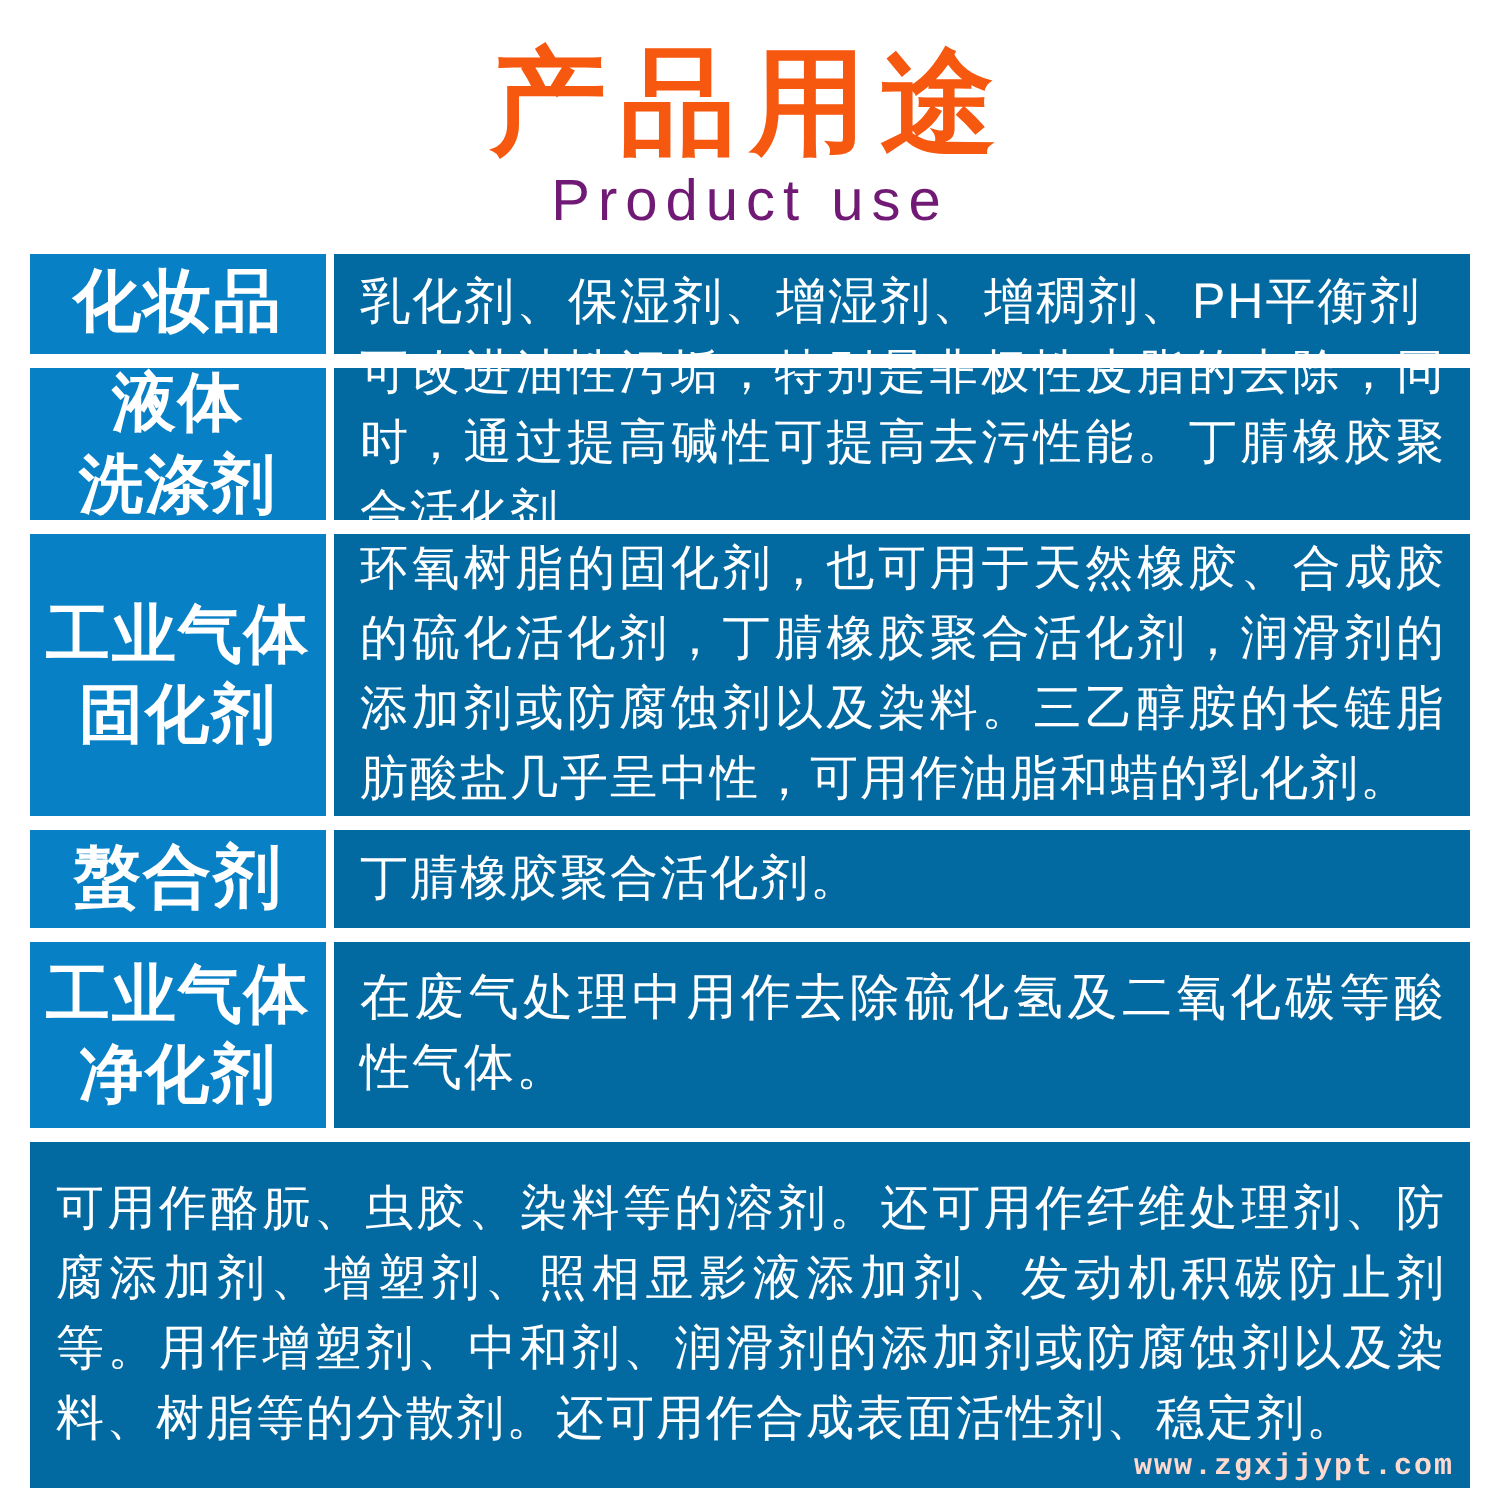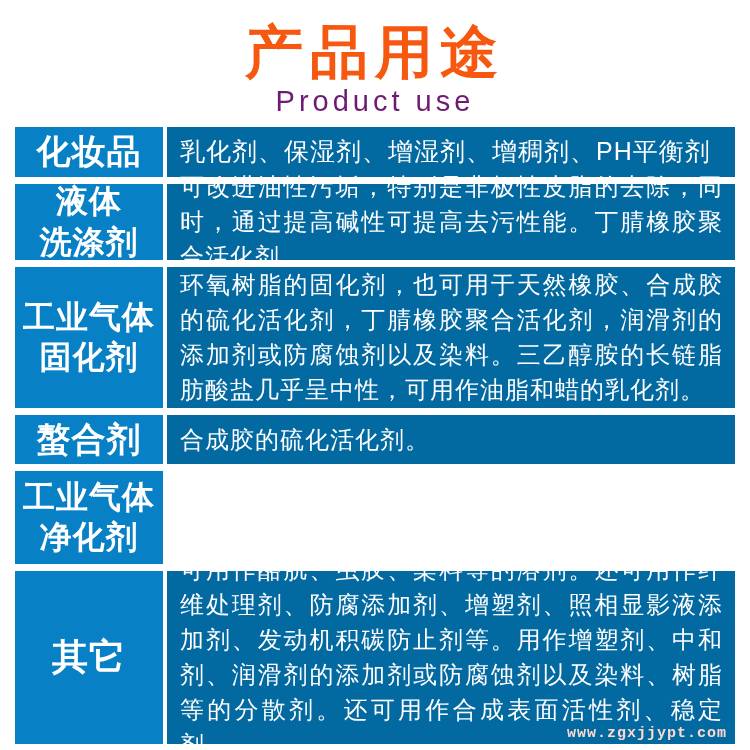--- a/index.html
+++ b/index.html
@@ -114,31 +114,33 @@
       <div class="label">工业气体
 固化剂</div>
       <div class="content">
         <span>环氧树脂的固化剂，也可用于天然橡胶、合成胶的硫化活化剂，丁腈橡胶聚合活化剂，润滑剂的添加剂或防腐蚀剂以及染料。三乙醇胺的长链脂肪酸盐几乎呈中性，可用作油脂和蜡的乳化剂。</span>
       </div>
     </div>
 
     <div class="row r4">
       <div class="label">螯合剂</div>
       <div class="content">
-        <span>合成胶的硫化活化剂。</span>
+        <span>丁腈橡胶聚合活化剂。</span>
       </div>
     </div>
 
     <div class="row r5">
       <div class="label">工业气体
 净化剂</div>
+      <div class="content">
+        <span>在废气处理中用作去除硫化氢及二氧化碳等酸性气体。</span>
+      </div>
     </div>
 
     <div class="row r6">
-      <div class="label">其它</div>
       <div class="content">
         <span>可用作酪朊、虫胶、染料等的溶剂。还可用作纤维处理剂、防腐添加剂、增塑剂、照相显影液添加剂、发动机积碳防止剂等。用作增塑剂、中和剂、润滑剂的添加剂或防腐蚀剂以及染料、树脂等的分散剂。还可用作合成表面活性剂、稳定剂。</span>
         <span class="watermark">www.zgxjjypt.com</span>
       </div>
     </div>
 
   </div>
 </div>
 
 </body></html>

